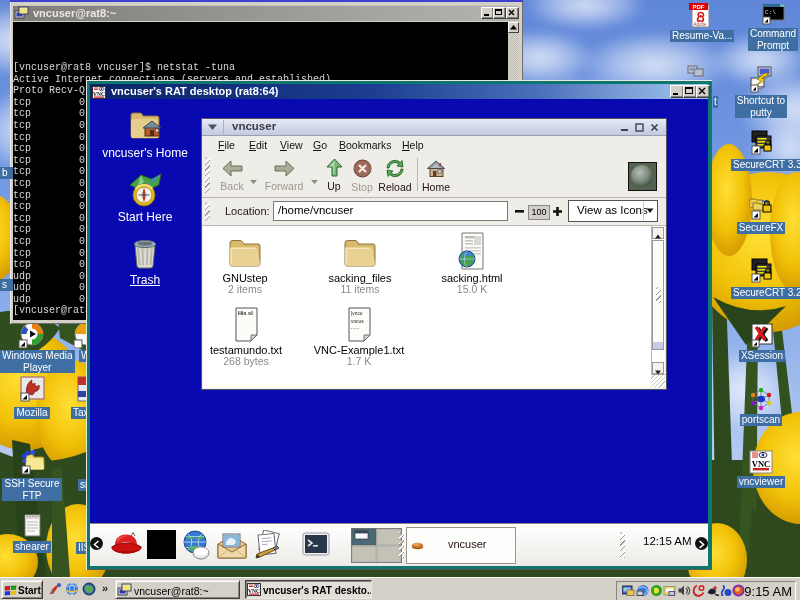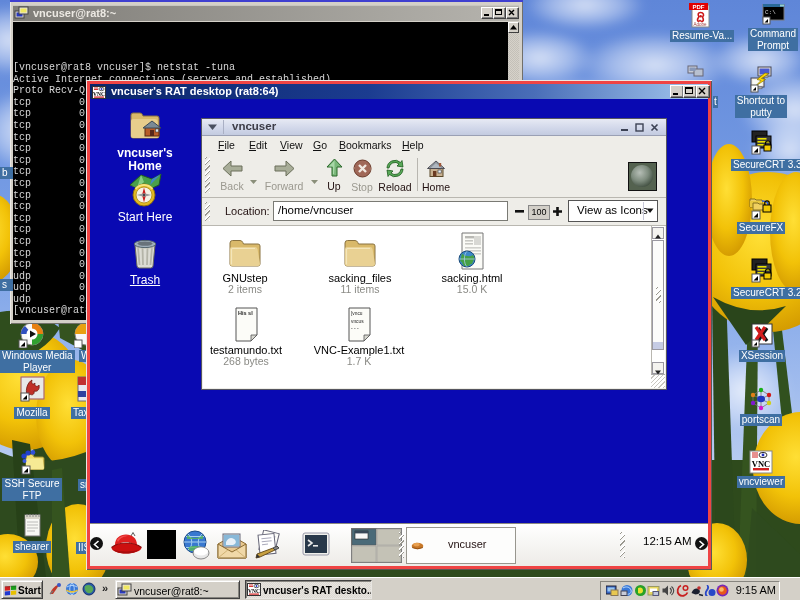--- a/index.html
+++ b/index.html
@@ -7,21 +7,21 @@
   .dicon{position:absolute;text-align:center;z-index:1;font-size:10px;line-height:11.5px;}
   .dicon svg{display:block;margin:0 auto 2px;}
   .dlabel{display:inline-block;background:#3f6fa2;color:#fff;font-size:10px;line-height:11.5px;padding:0 2px;white-space:nowrap;}
   #term{position:absolute;left:10px;top:0px;width:513px;height:322px;background:#d4d0c8;border-top:2px solid #3f3fd0;box-shadow:inset 1px 0 0 #e9e7e3, inset -1px -1px 0 #716f6a;z-index:2;}
   #termtitle{position:absolute;left:3px;top:3px;right:4px;height:16px;background:linear-gradient(90deg,#7f7d78,#b6b4ae);color:#ece9e3;font-weight:bold;font-size:11px;line-height:16px;padding-left:20px;box-shadow:inset 0 1px 0 #c8c6c0;}
   #termbody{position:absolute;left:3px;top:20px;width:496px;bottom:4px;background:#000;color:#d6d6d6;font-family:"Liberation Mono",monospace;font-size:10px;line-height:11.6px;white-space:pre;overflow:hidden;padding-top:40px;box-sizing:border-box;}
   #termscroll{position:absolute;right:4px;top:20px;width:11px;bottom:4px;background:#cbc7bf;background-image:repeating-conic-gradient(#d6d2ca 0% 25%, #c4c0b8 0% 50%);background-size:2px 2px;}
   .wbtn{position:absolute;width:11px;height:10px;background:#d4d0c8;border:1px solid;border-color:#fff #404040 #404040 #fff;box-shadow:inset -1px -1px 0 #808080;z-index:3;}
   .wbtn svg{position:absolute;left:0;top:0;}
   #termscroll svg,.sbbtn svg{display:block;}
-  #vnc{position:absolute;left:86px;top:80px;width:626px;height:490px;background:#ef4444;box-shadow:inset 1px 1px 0 #e9e7e3, inset -1px -1px 0 #5a5955;z-index:4;}
+  #vnc{position:absolute;left:86px;top:80px;width:626px;height:490px;background:#0f766e;box-shadow:inset 1px 1px 0 #e9e7e3, inset -1px -1px 0 #5a5955;z-index:4;}
   #vnctitle{position:absolute;left:4px;top:4px;right:4px;height:15px;background:linear-gradient(90deg,#0a246a 0%,#1b3c90 45%,#4a6eb8 72%,#a6caf0 100%);color:#fff;font-weight:bold;font-size:11px;line-height:15px;padding-left:21px;}
   #vncclient{position:absolute;left:4px;top:19px;right:4px;bottom:4px;background:#0909b2;overflow:hidden;}
   .vicon{position:absolute;text-align:center;color:#fff;font-size:12px;line-height:13px;}
   #naut{position:absolute;left:111px;top:19px;width:464px;height:270px;background:#eeede8;border:1px solid #565660;}
   #nauttitle{position:absolute;left:0;top:0;right:0;height:16px;background:linear-gradient(180deg,#e7eaf4 0%,#d2d8ea 55%,#c3cbe0 100%);border-bottom:1px solid #9aa0b4;}
   #nauttitle .tt{position:absolute;left:30px;top:1px;font-size:11.5px;font-weight:bold;color:#3c3c46;}
   #nautmenu{position:absolute;left:0;top:17px;right:0;height:17px;font-size:10.5px;color:#111;}
   #nautmenu span{position:absolute;top:3px;padding-left:7px;}
   #nauttool{position:absolute;left:0;top:34px;right:0;height:44px;border-bottom:1px solid #b9b7b0;}
   .tbitem{position:absolute;text-align:center;font-size:10.5px;color:#211;top:5px;}
@@ -33,21 +33,21 @@
   #nautsb{position:absolute;top:107px;width:13px;right:1px;bottom:1px;background:#fff;border-left:1px solid #b9b7b0;}
   .ficon{position:absolute;text-align:center;font-size:11px;line-height:11.5px;color:#000;}
   .fsize{color:#8a8a85;font-size:10.5px;}
   .grip{position:absolute;width:5px;background-image:repeating-linear-gradient(135deg,#fff 0 1px,#9a988f 1px 2px,transparent 2px 4px);}
   #gpanel{position:absolute;left:0;right:0;bottom:0;height:42px;background:linear-gradient(180deg,#ffffff,#edebe7);border-top:1px solid #8a8880;}
   .gicon{position:absolute;}
   #taskbar{position:absolute;left:0;top:577px;width:800px;height:23px;background:#d4d0c8;border-top:1px solid #fff;z-index:6;}
   .tbtn{position:absolute;top:2px;height:19px;box-sizing:border-box;background:#d4d0c8;border:1px solid;border-color:#e8e6e2 #404040 #404040 #e8e6e2;box-shadow:inset 1px 1px 0 #fff,inset -1px -1px 0 #87857f;font-size:11px;line-height:17px;white-space:nowrap;overflow:hidden;}
   .tbtn.active{background-image:repeating-conic-gradient(#e8e5df 0% 25%, #dcd8d2 0% 50%);background-size:2px 2px;border-color:#404040 #e8e6e2 #e8e6e2 #404040;box-shadow:inset 1px 1px 0 #87857f;font-weight:bold;}
   .tbtn .ti{position:relative;top:2px;margin:0 3px 0 2px;}
-  #tray{position:absolute;right:20px;top:3px;width:178px;height:18px;border:1px solid;border-color:#87857f #fff #fff #87857f;font-size:11px;text-decoration:underline;}
+  #tray{position:absolute;right:4px;top:3px;width:178px;height:18px;border:1px solid;border-color:#87857f #fff #fff #87857f;font-size:13px;text-decoration:underline;}
 </style></head>
 <body>
 <div id="screen">
 <svg class="abs" width="800" height="600" viewBox="0 0 800 600">
 <defs>
 <linearGradient id="sky" x1="0" y1="0" x2="0" y2="1">
 <stop offset="0" stop-color="#5f86d8"></stop>
           <stop offset="0.55" stop-color="#7da3e8"></stop>
           <stop offset="1" stop-color="#bccff2"></stop>
 </linearGradient>
@@ -351,21 +351,21 @@
           <rect x="1.5" y="1.5" width="7" height="6" fill="none" stroke="#000" stroke-width="1"></rect>
           <rect x="1.5" y="1.5" width="7" height="1.5" fill="#000"></rect>
         </svg>
       </div>
       <div class="wbtn" style="right:2px;top:5px;width:12px;height:11px;">
         <svg width="12" height="11">
           <path d="M2 2 L8 8 M8 2 L2 8" stroke="#000" stroke-width="1.4"></path>
         </svg>
       </div>
 <div id="vncclient">
-<div class="vicon" style="left:10px;top:8px;width:90px;font-weight:bold;"><svg width="37" height="37" viewBox="0 0 37 37">
+<div class="vicon" style="left:10px;top:8px;width:90px;"><svg width="37" height="37" viewBox="0 0 37 37">
 <path d="M4 8 Q4 6 6 6 L13 6 Q15 6 15.5 8 L16 9 L30 9 Q32 9 32 11 L32 29 Q32 31 30 31 L6 31 Q4 31 4 29 Z" fill="#d9b96a" stroke="#8a7340"></path>
 <path d="M4 29 L4 14 Q4 12 6 12 L28 12 Q30 12 30.5 14 L32 29 Q32 31 30 31 L6 31 Q4 31 4 29 Z" fill="#e7cd8c"></path>
 <g transform="translate(16,13)">
 <rect x="2" y="7" width="14" height="9" fill="#b85c28" stroke="#5a2a10"></rect>
 <path d="M0 8 L9 1 L18 8 Z" fill="#7a8a96" stroke="#3a4a56"></path>
 <rect x="7" y="10" width="4" height="6" fill="#58281a"></rect>
 <rect x="12.5" y="9" width="3" height="3" fill="#d8e8f0" stroke="#333" stroke-width="0.5"></rect>
 </g>
 </svg><br>vncuser's Home</div>
 <div class="vicon" style="left:23px;top:72px;width:64px;"><svg width="36" height="37" viewBox="0 0 36 37">

